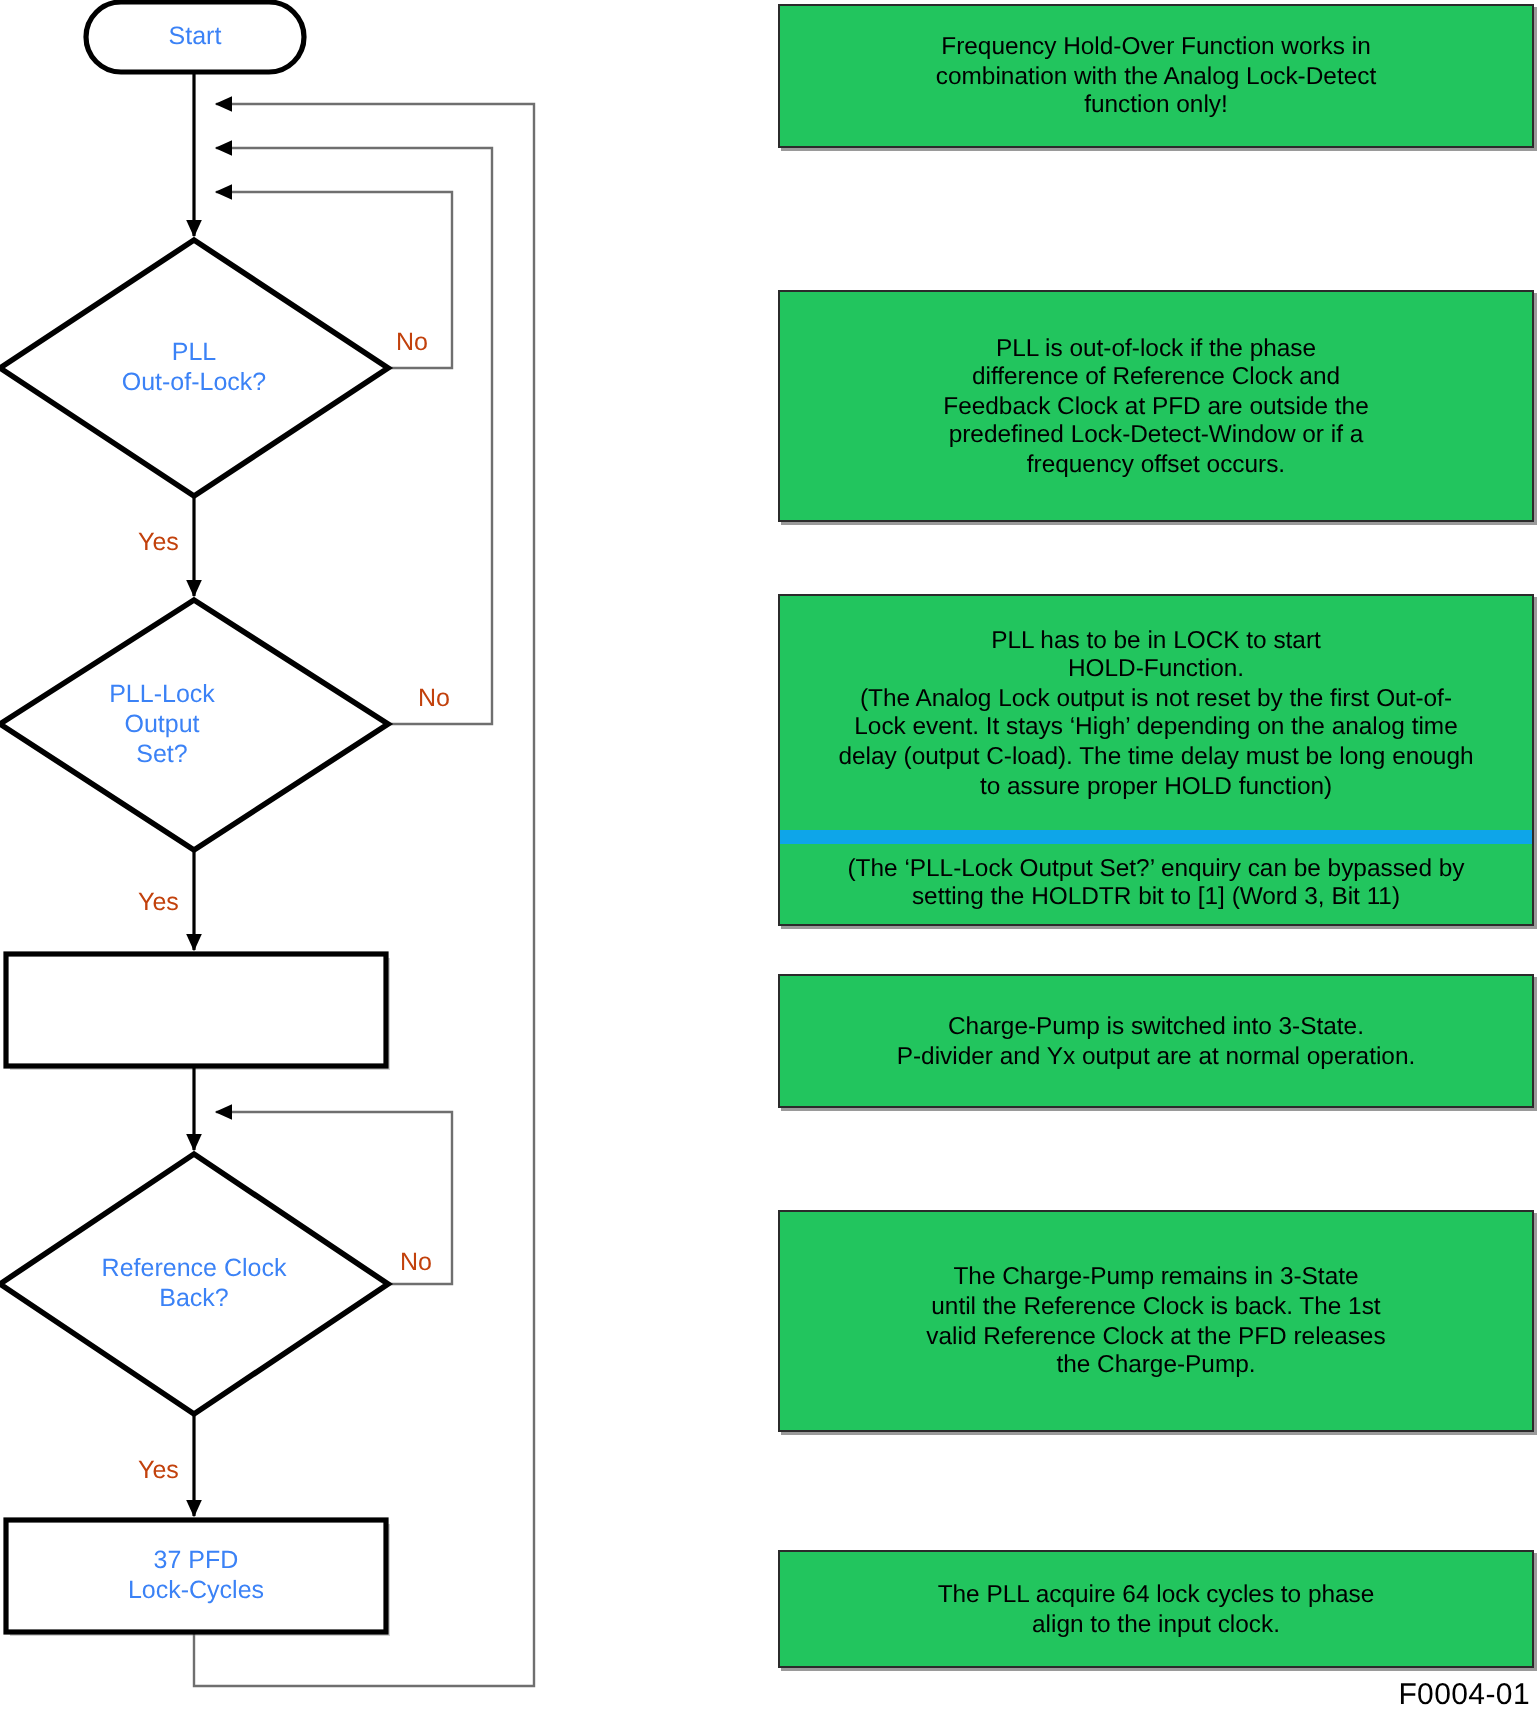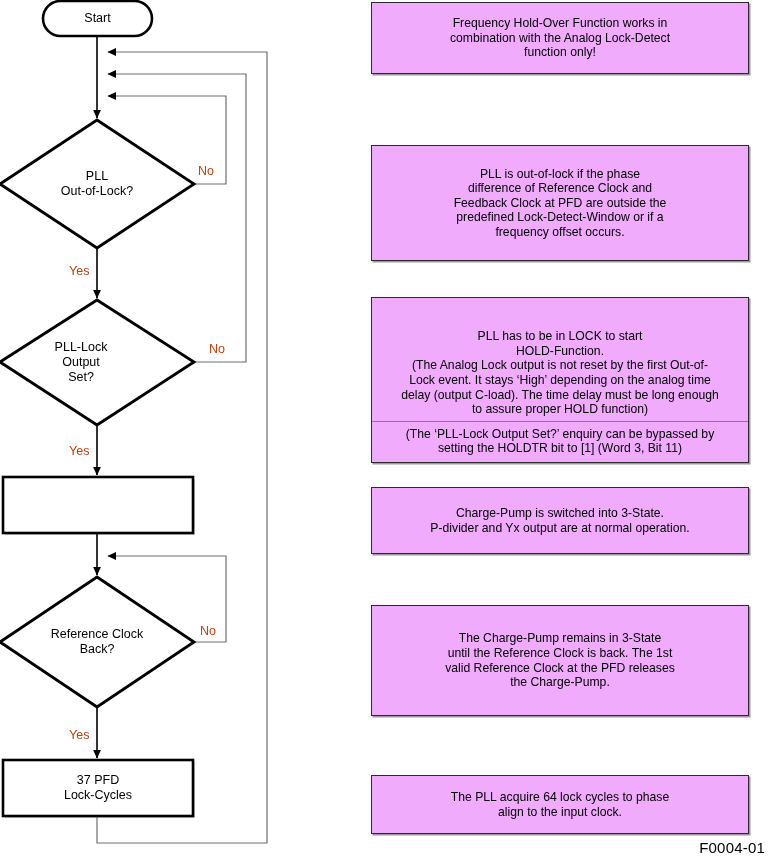--- a/index.html
+++ b/index.html
@@ -30,44 +30,44 @@
     width: 390px;
     height: 859px;
   }
 
   
   .flow-label {
     position: absolute;
     font-size: 12.5px;
     line-height: 15px;
     text-align: center;
-    color: #000000;
+    color: #3b82f6;
     white-space: pre-line;
   }
   .node-text {
     display: flex;
     align-items: center;
     justify-content: center;
     text-align: center;
   }
   .edge-label {
     position: absolute;
     font-size: 12.5px;
     line-height: 14px;
     color: #c2410c;
   }
 
   
   .comment-box {
     position: absolute;
-    left: 371px;
+    left: 389px;
     width: 378px;
     box-sizing: border-box;
     border: 1px solid #2b2b2b;
-    background: #f0abfc;
+    background: #22c55e;
     box-shadow: 1.5px 1.5px 0 0 #9a9a9a;
   }
   .comment-inner {
     display: flex;
     flex-direction: column;
     justify-content: center;
     align-items: center;
     height: 100%;
     box-sizing: border-box;
     padding: 4px 6px;
@@ -75,35 +75,35 @@
   .comment-text {
     font-size: 12.2px;
     line-height: 14.6px;
     text-align: center;
     white-space: pre-line;
     color: #000;
   }
   .comment-split-top {
     flex: 1 1 auto;
     display: flex;
-    align-items: flex-end;
+    align-items: center;
     justify-content: center;
     width: 100%;
     box-sizing: border-box;
     padding: 4px 6px;
   }
   .comment-split-bottom {
     flex: 0 0 auto;
     display: flex;
     align-items: center;
     justify-content: center;
     width: 100%;
     box-sizing: border-box;
     padding: 5px 6px 6px 6px;
-    border-top: 1px solid #0ea5e9;
+    border-top: 7px solid #0ea5e9;
   }
 
   
   #figure-id {
     position: absolute;
     right: 4px;
     bottom: 3px;
     font-size: 15px;
     letter-spacing: 0.2px;
     color: #000;

